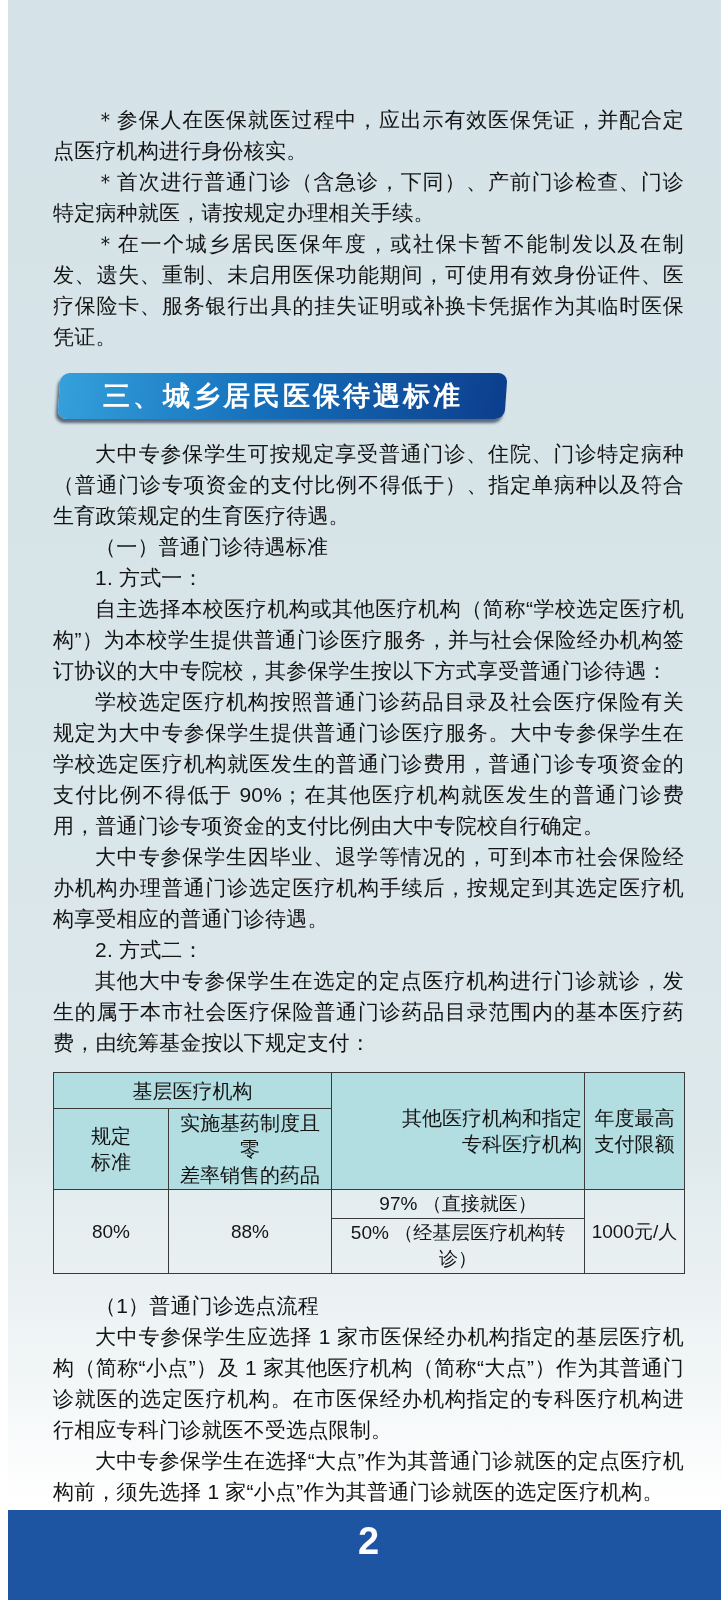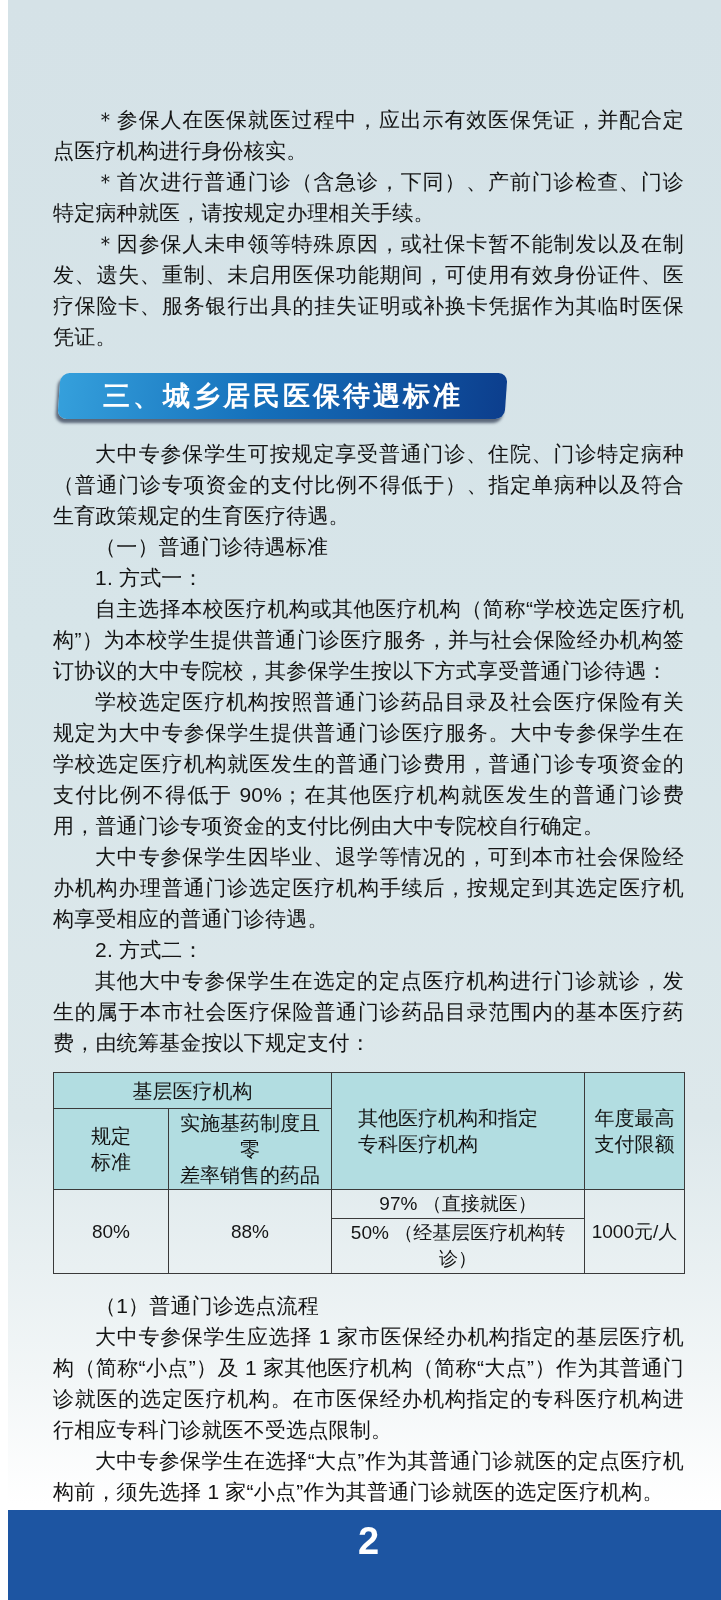--- a/index.html
+++ b/index.html
@@ -61,21 +61,21 @@
     font-weight:500;
     font-size:20px;
     line-height:26px;
     padding:1px 2px;
   }
   td.th{
     background:#b2dde1;
     white-space:pre-line;
   }
   td.th.other{
-    text-align:left;
+    text-align:right;
     padding-left:26px;
   }
   tr.grow td{height:33px;}
   tr.srow td{height:62px;}
   tr.drow td{height:22px;font-size:19px;}
   
   .footer{
     position:absolute;
     left:0;bottom:0;
     width:721px;height:90px;
@@ -93,21 +93,21 @@
 </style>
 </head>
 <body>
 
 <div class="page">
   <div class="content">
 
     <section>
       <p class="doc">＊参保人在医保就医过程中，应出示有效医保凭证，并配合定点医疗机构进行身份核实。</p>
       <p class="doc">＊首次进行普通门诊（含急诊，下同）、产前门诊检查、门诊特定病种就医，请按规定办理相关手续。</p>
-      <p class="doc">＊因参保人未申领等特殊原因，或社保卡暂不能制发以及在制发、遗失、重制、未启用医保功能期间，可使用有效身份证件、医疗保险卡、服务银行出具的挂失证明或补换卡凭据作为其临时医保凭证。</p>
+      <p class="doc">＊在一个城乡居民医保年度，或社保卡暂不能制发以及在制发、遗失、重制、未启用医保功能期间，可使用有效身份证件、医疗保险卡、服务银行出具的挂失证明或补换卡凭据作为其临时医保凭证。</p>
     </section>
 
     <div class="banner">
       <span>三、城乡居民医保待遇标准</span>
     </div>
 
     <section>
       <p class="doc">大中专参保学生可按规定享受普通门诊、住院、门诊特定病种（普通门诊专项资金的支付比例不得低于）、指定单病种以及符合生育政策规定的生育医疗待遇。</p>
       <p class="doc">（一）普通门诊待遇标准</p>
       <p class="doc">1. 方式一：</p>

